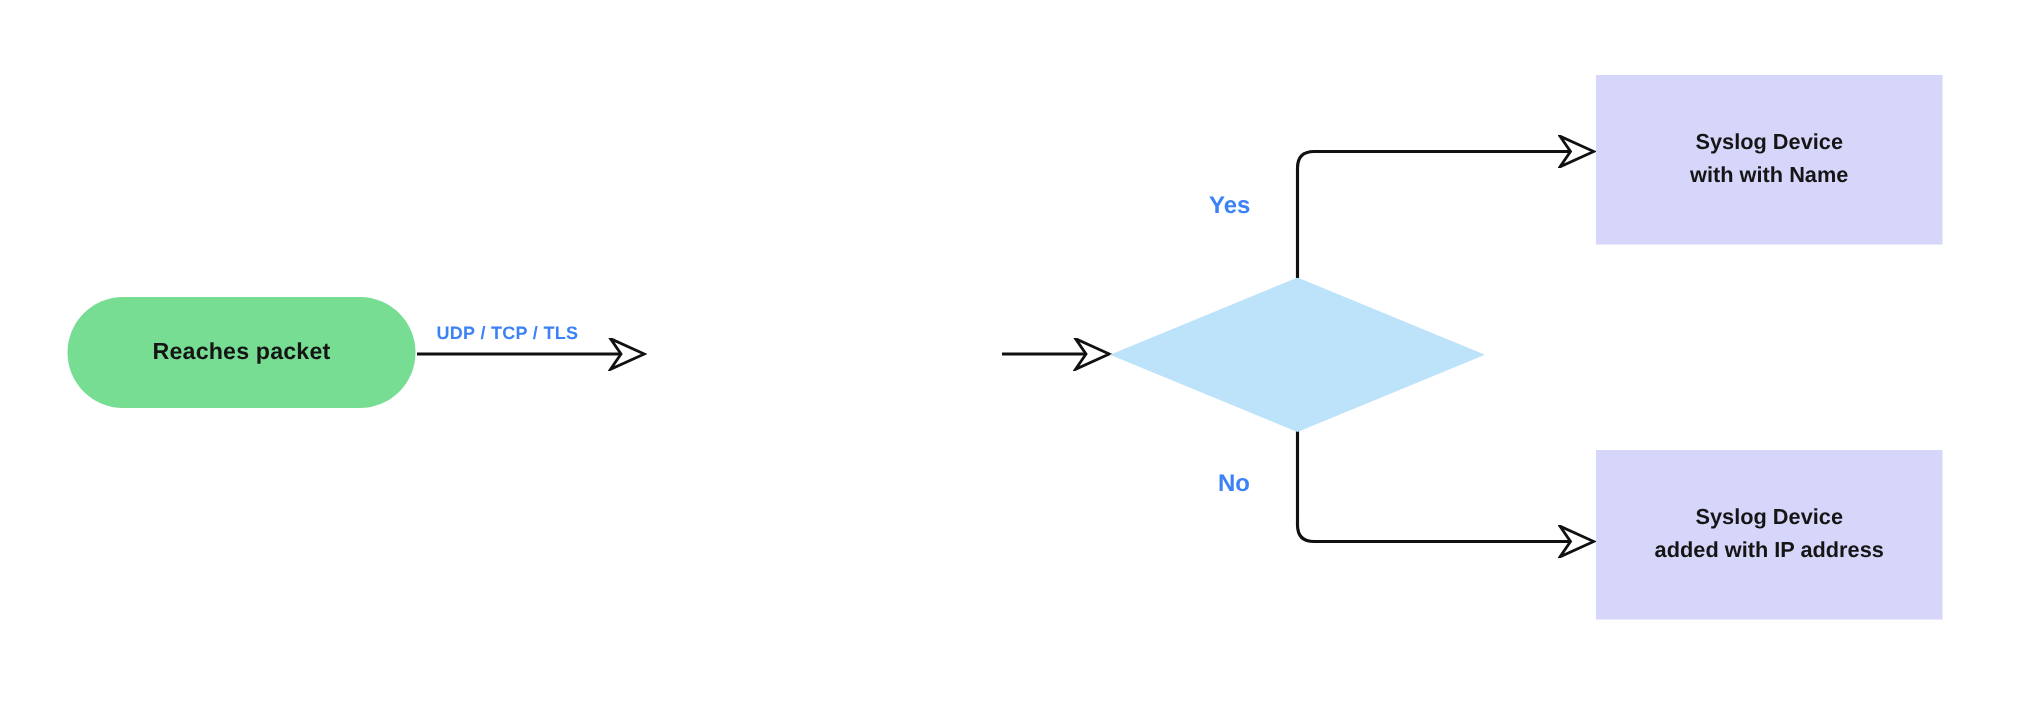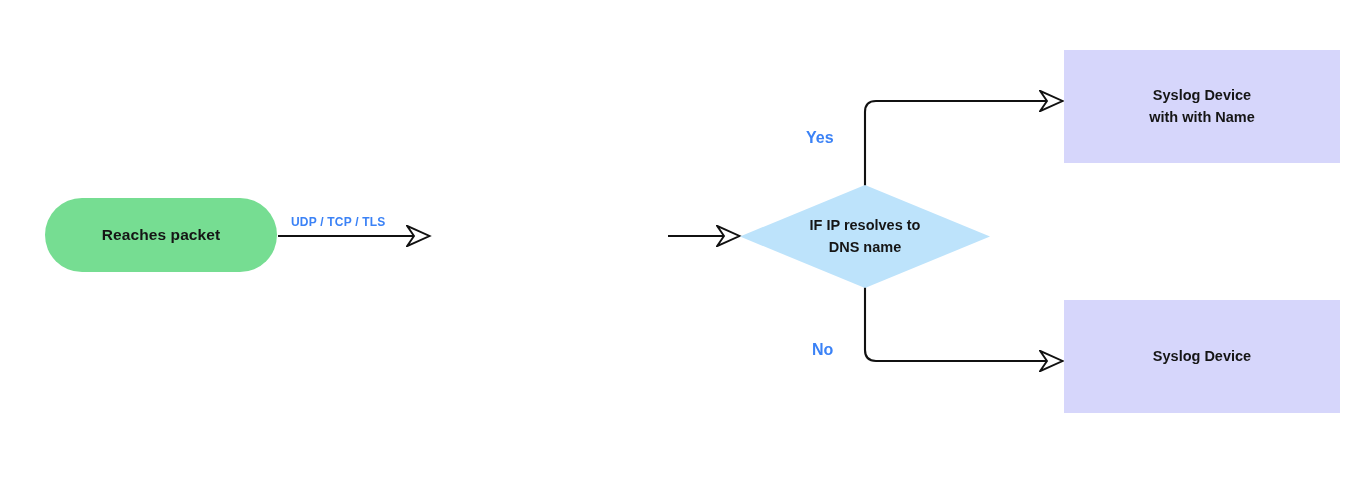--- a/index.html
+++ b/index.html
@@ -70,21 +70,21 @@
   #node-decision .diamond-label {
     position: relative;
     z-index: 1;
     font-size: 14.5px;
     padding: 0 30px;
   }
   
   .rect {
     background: #d6d6fb;
     font-size: 14.5px;
-    width: 276px;
+    width: 231px;
     height: 113px;
   }
   #node-result-name { left: 1064px; top: 50px; }
   #node-result-ip   { left: 1064px; top: 300px; }
 
   
   .edge-label {
     position: absolute;
     font-weight: bold;
     color: #3b82f6;
@@ -96,21 +96,20 @@
     font-size: 12px;
     letter-spacing: 0.2px;
   }
   #label-yes {
     left: 806px; top: 129px;
     font-size: 16px;
   }
   #label-no {
     left: 812px; top: 314px;
     font-size: 16px;
-    margin-top: 27px;
   }
 </style>
 </head>
 <body>
 
 <div id="canvas">
 
   <svg id="edges" viewBox="0 0 1356 479" xmlns="http://www.w3.org/2000/svg">
     <defs>
 
@@ -142,32 +141,29 @@
 
   <div class="edge-label" id="label-no">No</div>
 
   <div class="node pill" id="node-syslog-packet">
     <span>Reaches packet</span>
   </div>
 
 
   <div class="node" id="node-decision">
     <span class="diamond-fill"></span>
-    <div class="diamond-label">
-      <div>IF IP resolves to</div>
-      <div>DNS name</div>
-    </div>
   </div>
 
   <div class="node rect" id="node-result-name">
     <div>
       <div>Syslog Device</div>
       <div>with with Name</div>
     </div>
   </div>
 
   <div class="node rect" id="node-result-ip">
     <div>
       <div>Syslog Device</div>
+      <div>added with IP address</div>
     </div>
   </div>
 
 </div>
 
 </body></html>

